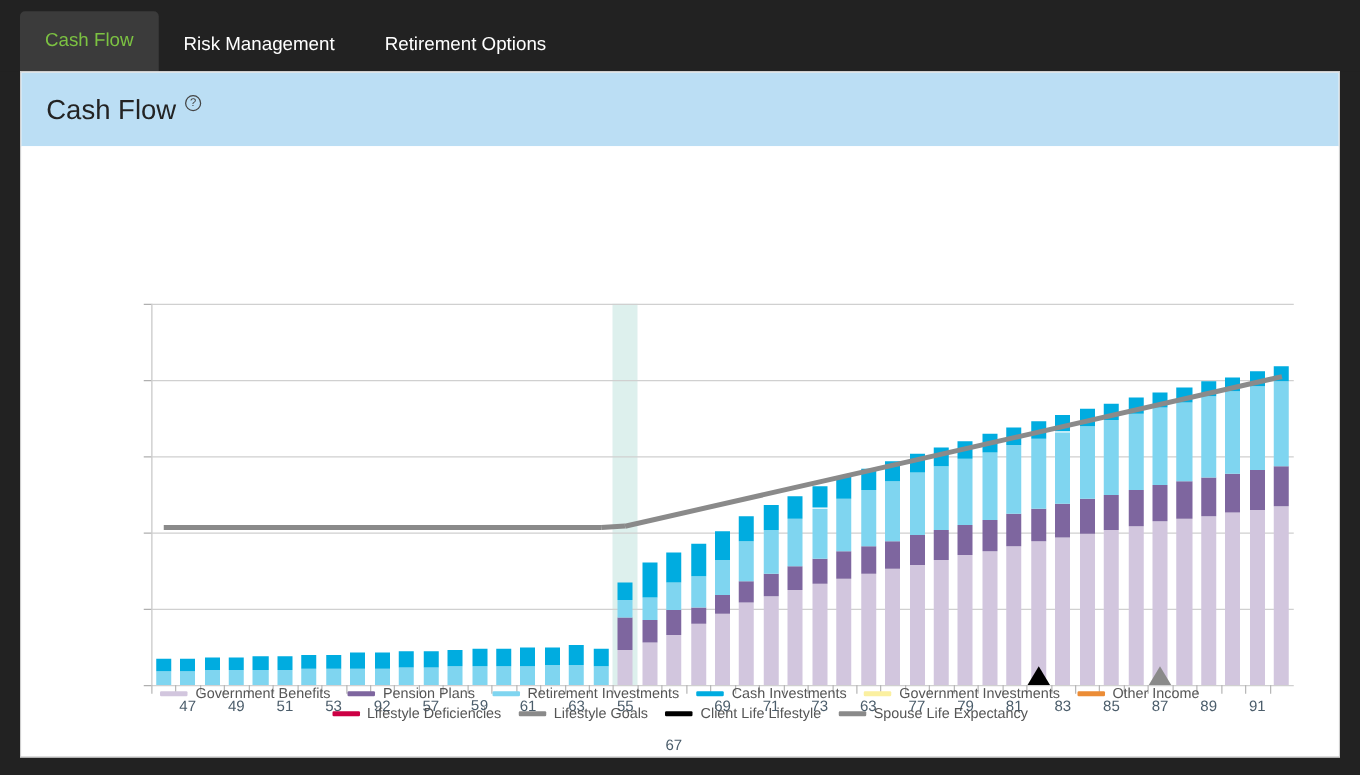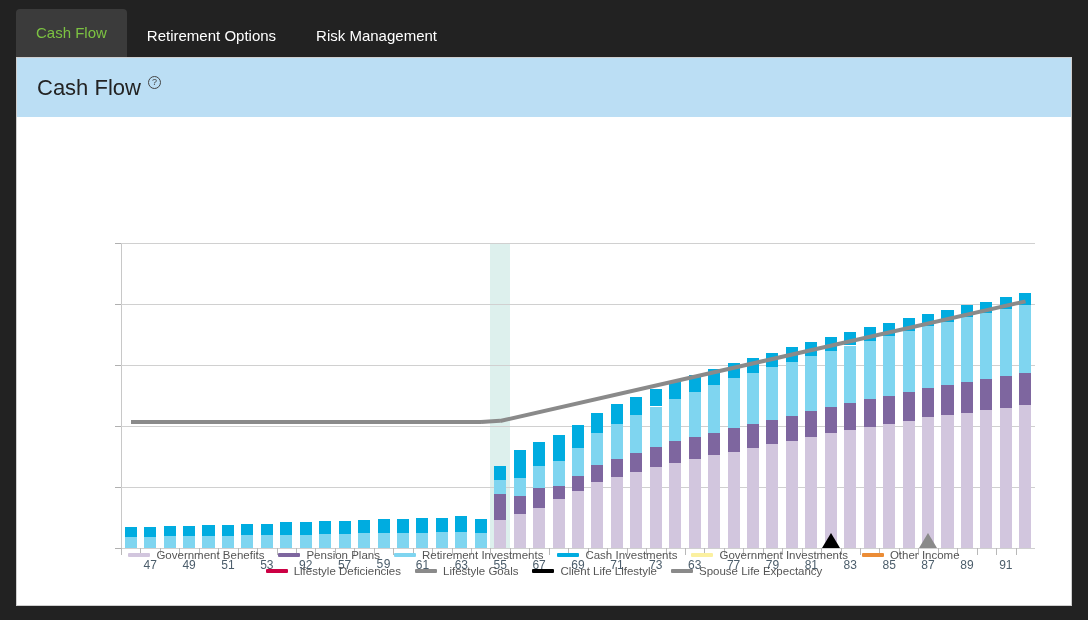--- a/index.html
+++ b/index.html
@@ -137,22 +137,22 @@
   }
   .legend-label{
     font-size:11.5px; color:#555;
   }
 </style>
 </head>
 <body>
 
 <div class="tabbar" id="tabbar">
     <div class="tab active">Cash Flow</div>
+    <div class="tab">Risk Management</div>
     <div class="tab">Retirement Options</div>
-    <div class="tab">Risk Management</div>
   </div>
 
 <div class="panel">
 
   <div class="panel-header">
     <span class="panel-title">Cash Flow</span>
     <span class="help-icon">?</span>
   </div>
 
   <div class="chart-area">
@@ -465,21 +465,21 @@
         <div class="xlabel" style="left: 29.1702px;">47</div>
         <div class="xlabel" style="left: 68.0638px;">49</div>
         <div class="xlabel" style="left: 106.957px;">51</div>
         <div class="xlabel" style="left: 145.851px;">53</div>
         <div class="xlabel" style="left: 184.745px;">92</div>
         <div class="xlabel" style="left: 223.638px;">57</div>
         <div class="xlabel" style="left: 262.532px; font-family: Liberation Mono, monospace;">59</div>
         <div class="xlabel" style="left: 301.426px;">61</div>
         <div class="xlabel" style="left: 340.319px;">63</div>
         <div class="xlabel" style="left: 379.213px;">55</div>
-        <div class="xlabel" style="left: 418.106px;">67</div>
+        <div class="xlabel" style="left: 418.106px; margin-top: 31px;">67</div>
         <div class="xlabel" style="left: 457px;">69</div>
         <div class="xlabel" style="left: 495.894px;">71</div>
         <div class="xlabel" style="left: 534.787px;">73</div>
         <div class="xlabel" style="left: 573.681px;">63</div>
         <div class="xlabel" style="left: 612.574px;">77</div>
         <div class="xlabel" style="left: 651.468px;">79</div>
         <div class="xlabel" style="left: 690.362px;">81</div>
         <div class="xlabel" style="left: 729.255px;">83</div>
         <div class="xlabel" style="left: 768.149px;">85</div>
         <div class="xlabel" style="left: 807.043px;">87</div>

